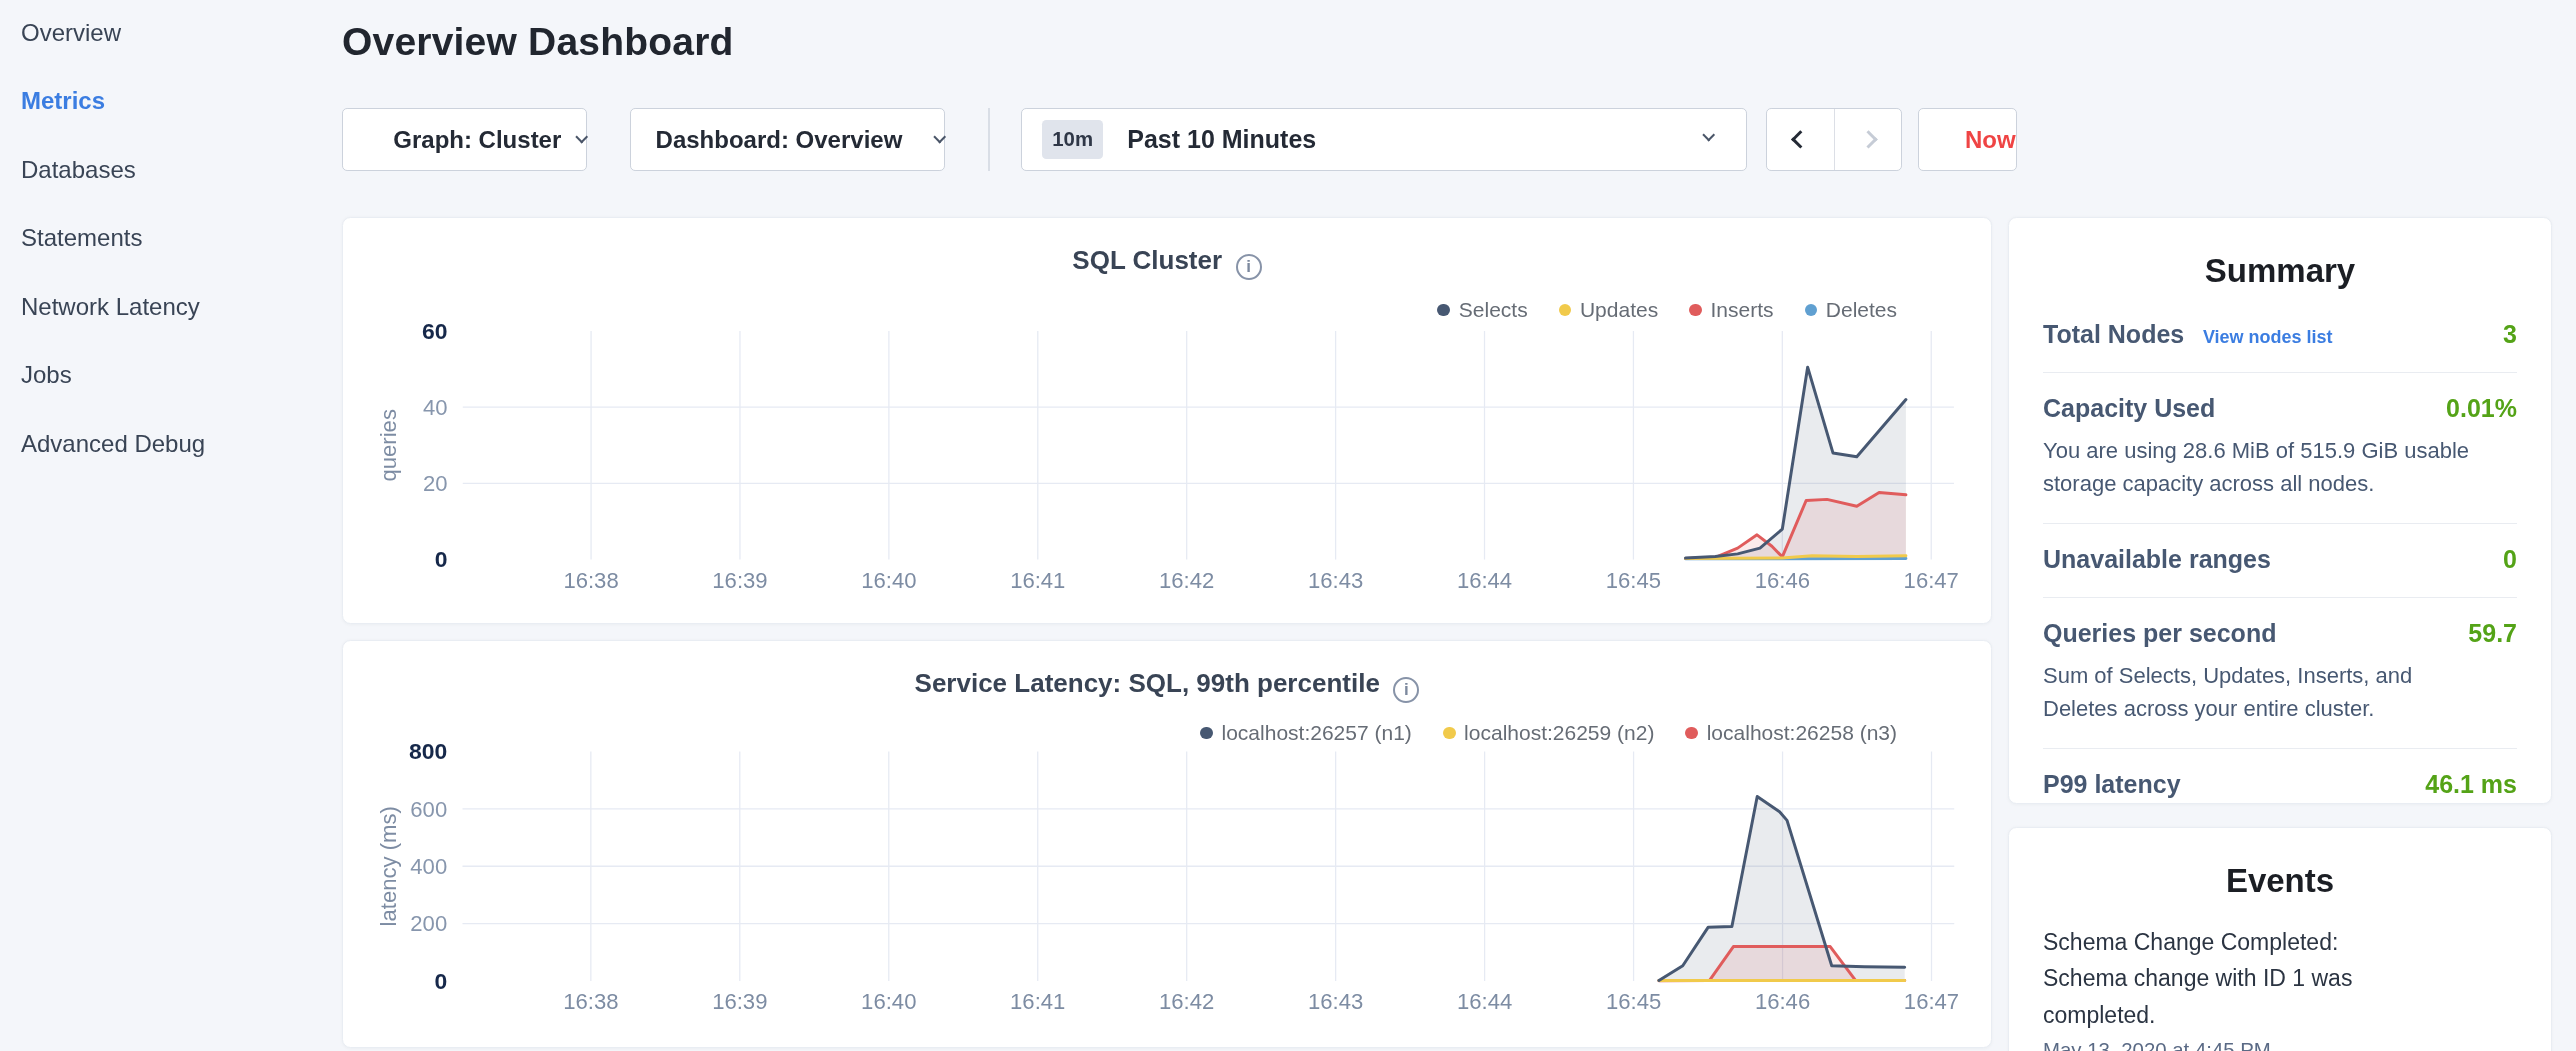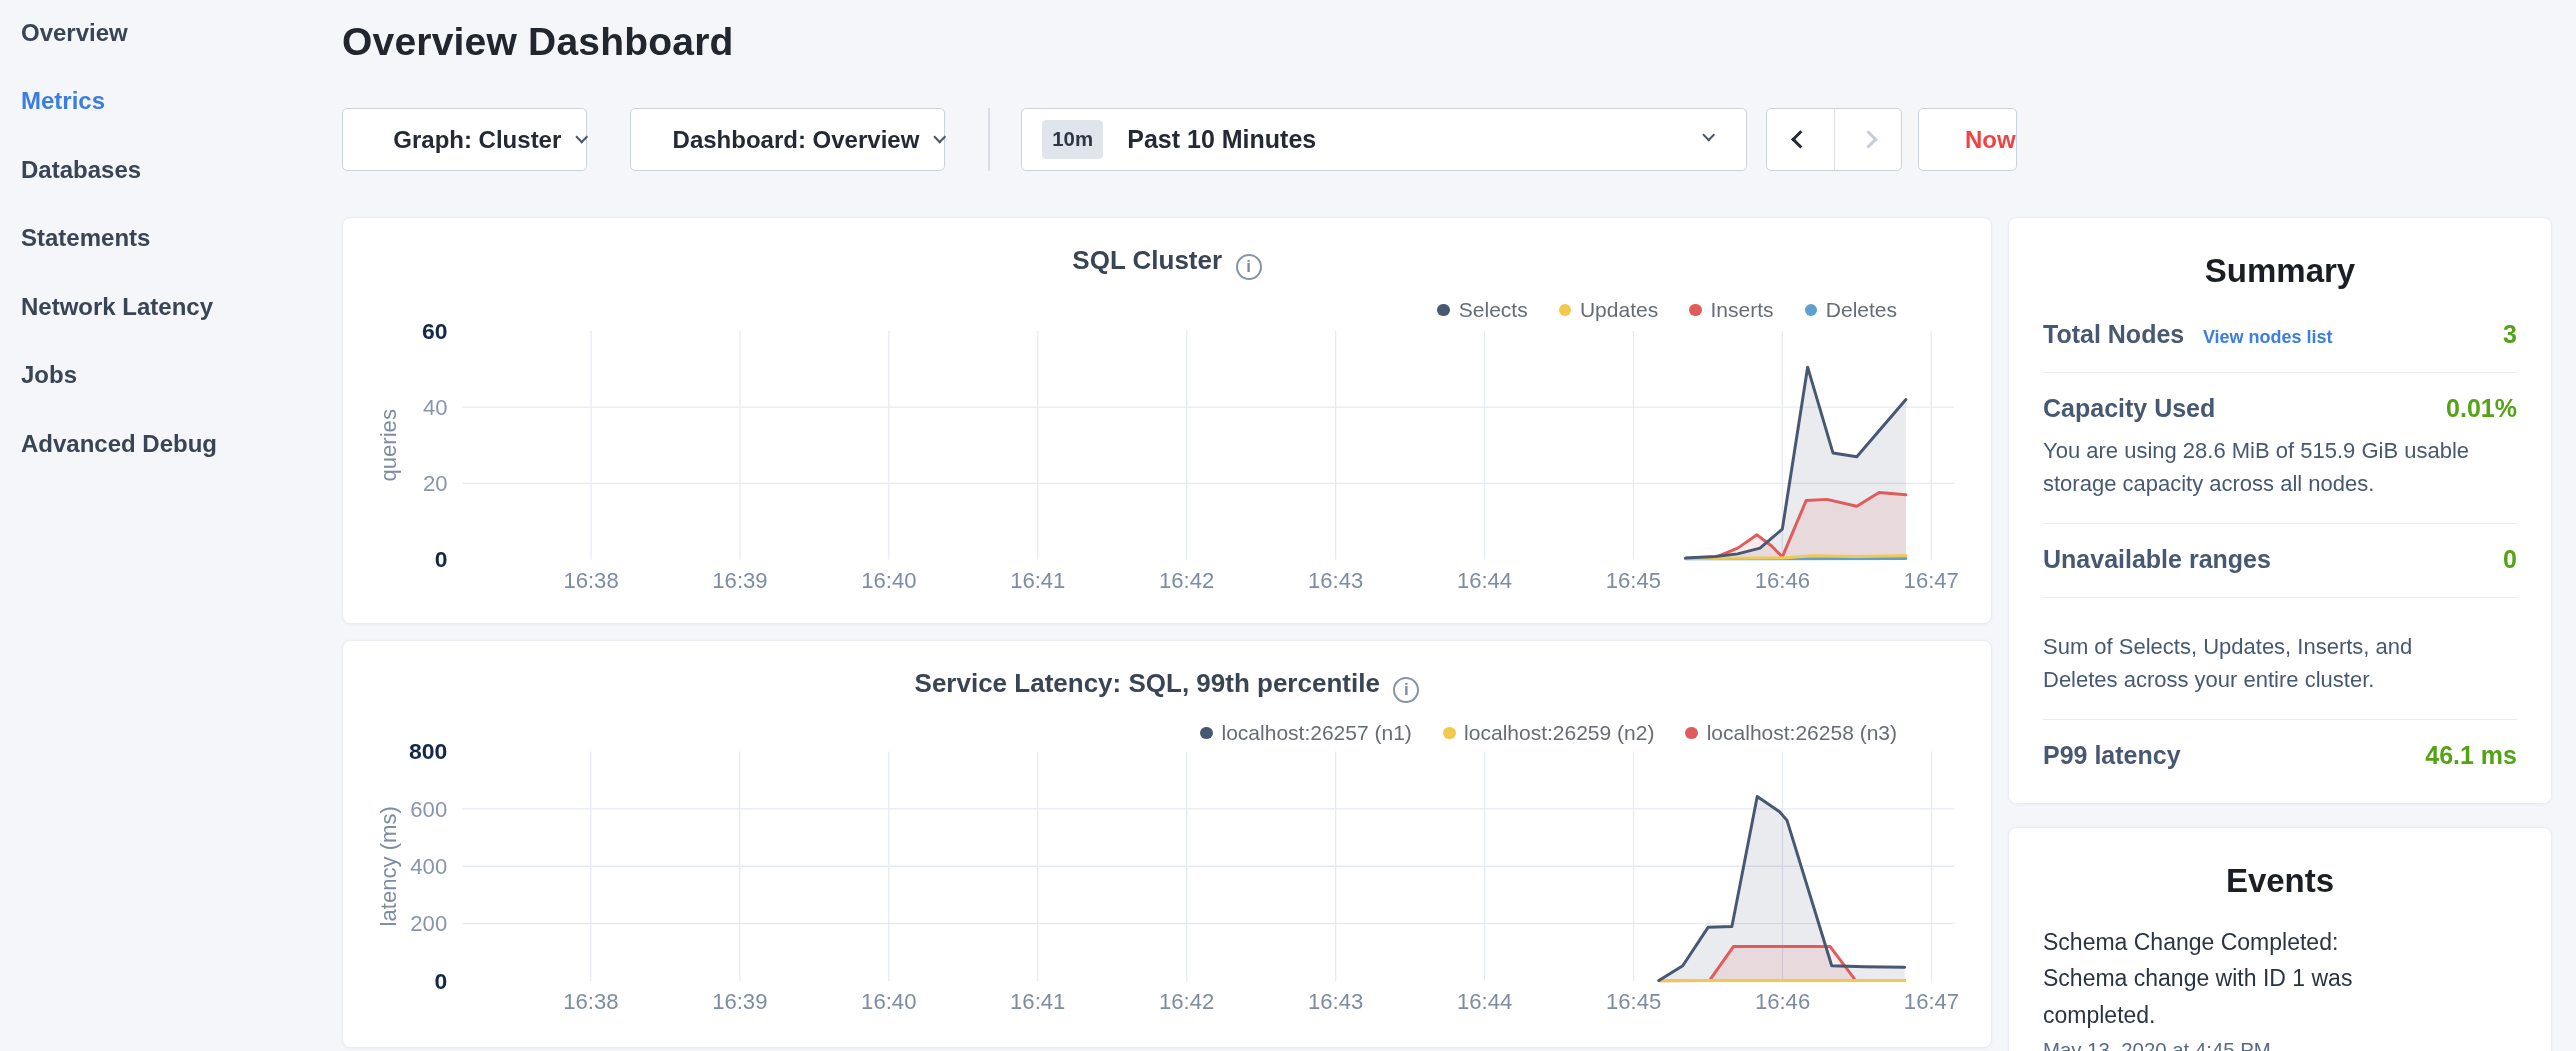--- a/index.html
+++ b/index.html
@@ -2,30 +2,30 @@
 <html style="font-size:13.6px"><head>
 <meta charset="utf-8">
 <style>
   * { margin:0; padding:0; box-sizing:border-box; }
   html,body { width:2576px; height:1051px; }
   body { font-family:"Liberation Sans", sans-serif; background:#f4f6fa; color:#242a35; }
   #app { position:relative; width:2576px; height:1051px; overflow:hidden; background:#f4f6fa; }
 
   
   .sidebar { position:absolute; left:0; top:0; width:340px; height:100%; padding:19.6px 0 0 21px; }
-  .nav-item { font-size:24px; line-height:25.5px; color:#394455; margin-bottom:43px; cursor:pointer; font-weight:700; }
+  .nav-item { font-size:24px; line-height:25.5px; color:#394455; margin-bottom:43px; cursor:pointer; font-weight:400; }
   .nav-item.active { color:#3b7de1; font-weight:700; }
 
   
   .page-title { position:absolute; left:342px; top:20.4px; font-size:39px; font-weight:600; color:#21262f; letter-spacing:0.2px; }
   .controls { position:absolute; left:342px; top:108px; height:63px; display:flex; align-items:stretch; }
   .btn { display:flex; align-items:center; justify-content:flex-end; background:#fff; border:1.3px solid #ccd2dc;
          border-radius:5.1px; font-weight:700; color:#242a35; font-size:24px; cursor:pointer; }
   .btn-graph { width:245px; }
-  .btn-dash  { width:315px; margin-left:43px; }
+  .btn-dash  { width:315px; margin-left:43px;gap:17px; }
   .vdivider { width:1.7px; background:#d9dee6; margin-left:43px; }
   .chev { display:inline-block; border:solid currentColor; border-width:0 2.2px 2.2px 0; width:9.4px; height:9.4px; }
   .chev-down { transform:rotate(45deg) translate(-1.7px,-1.7px); }
   .btn .chev-down { margin-left:15.3px; color:#4a5568; }
   .timebox { position:relative; width:726px; margin-left:31px; background:#fff; border:1.3px solid #ccd2dc;
              border-radius:5.1px; display:flex; align-items:center; padding-left:20.4px; cursor:pointer; }
   .time-badge { background:#e0e4ec; color:#2f3747; font-weight:700; font-size:20.4px; border-radius:4.3px;
                 padding:7.7px 10.2px; margin-right:24px;text-align:right; }
   .time-label { font-size:25px; font-weight:700; color:#242a35; }
   .timebox .chev-down { position:absolute; right:32px; top:24px; color:#4a5568; }
@@ -255,20 +255,24 @@
     </div>
 
     <div class="srow">
       <div class="srow-head">
         <span class="srow-label">Unavailable ranges</span>
         <span class="srow-value">0</span>
       </div>
     </div>
 
     <div class="srow">
+      <div class="srow-head">
+        <span class="srow-label">Queries per second</span>
+        <span class="srow-value">59.7</span>
+      </div>
       <div class="srow-desc">Sum of Selects, Updates, Inserts, and Deletes across your entire cluster.</div>
     </div>
 
     <div class="srow">
       <div class="srow-head">
         <span class="srow-label">P99 latency</span>
         <span class="srow-value">46.1 ms</span>
       </div>
     </div>
   </div>

